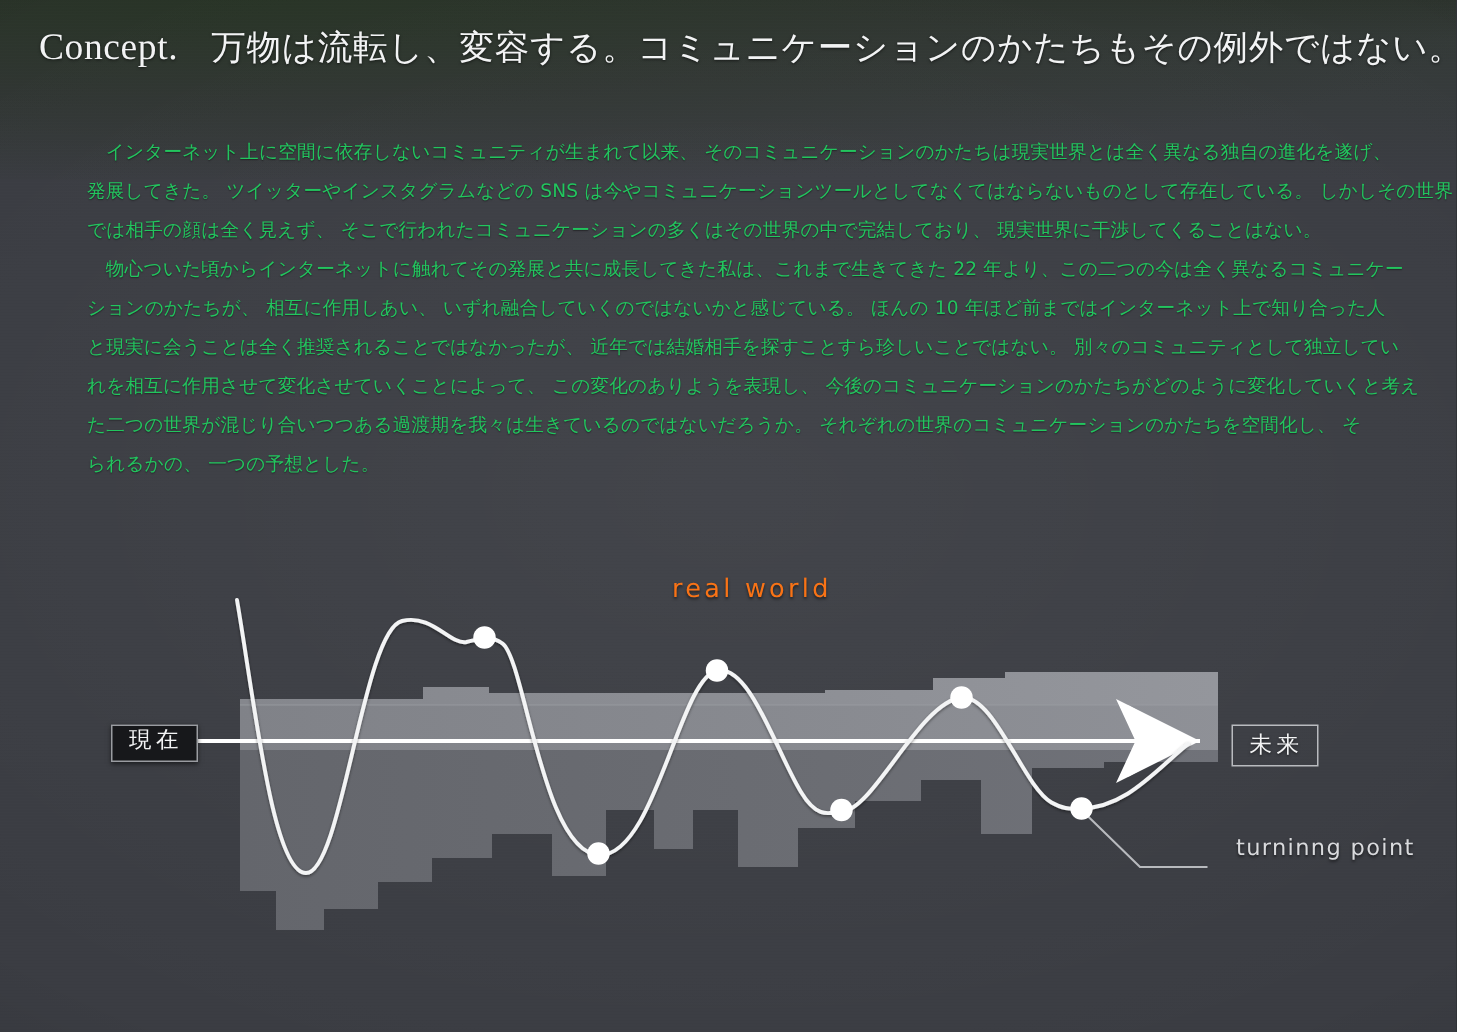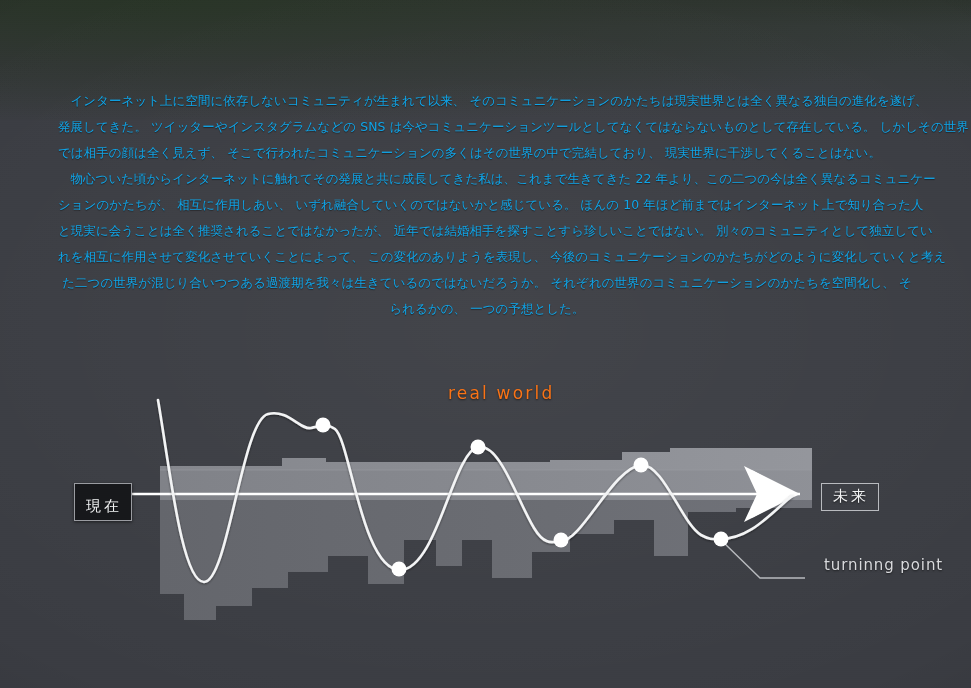--- a/index.html
+++ b/index.html
@@ -62,25 +62,25 @@
     letter-spacing:.5px;
   }
 
   
   #body-copy{
     position:absolute;left:58px;top:88px;width:858px;
     z-index:5;
     font-family:"DejaVu Sans","Liberation Sans",sans-serif;
     font-size:12.4px;
     line-height:26px;
-    color:#0ea5e9;
+    color:#22c55e;
     text-shadow:0 1px 1px rgba(0,0,0,.45);
   }
   #body-copy p{margin:0;}
-  #body-copy p + p{margin-top:0px;text-align:center;}
+  #body-copy p + p{margin-top:0px;}
   .para-line{display:block;white-space:nowrap;letter-spacing:.15px;}
 
   
   #diagram{
     position:absolute;left:0;top:350px;width:971px;height:338px;
     z-index:4;
   }
   #diagram svg{display:block;}
 
   .axis-label{
@@ -106,21 +106,21 @@
 
   #label-present{
     position:absolute;left:74px;top:483px;
     z-index:7;
     background:#17181b;
     border:1px solid #9a9ca1;
     color:#f2f3f4;
     font-family:"DejaVu Sans","Liberation Sans",sans-serif;
     font-size:15px;
     letter-spacing:3px;
-    padding:13px 9px 4px 11px;
+    padding:0 9px 4px 11px;
     box-shadow:0 1px 3px rgba(0,0,0,.55);
   }
   #label-future{
     position:absolute;left:821px;top:483px;
     z-index:7;
     background:transparent;
     border:1px solid #b9bbbf;
     color:#f2f3f4;
     font-family:"DejaVu Sans","Liberation Sans",sans-serif;
     font-size:15px;
@@ -129,20 +129,25 @@
     text-shadow:0 1px 2px rgba(0,0,0,.6);
   }
 </style>
 </head>
 <body>
 
 <div id="poster">
 
   <div id="vignette-top"></div>
 
+  <div id="header">
+    <div id="header-line">
+      <span id="concept-word">Concept.</span><span id="header-jp">万物は流転し、変容する。コミュニケーションのかたちもその例外ではない。</span>
+    </div>
+  </div>
 
   <div id="body-copy">
     <p>
       <span class="para-line">　インターネット上に空間に依存しないコミュニティが生まれて以来、 そのコミュニケーションのかたちは現実世界とは全く異なる独自の進化を遂げ、</span>
       <span class="para-line">発展してきた。 ツイッターやインスタグラムなどの SNS は今やコミュニケーションツールとしてなくてはならないものとして存在している。 しかしその世界</span>
       <span class="para-line">では相手の顔は全く見えず、 そこで行われたコミュニケーションの多くはその世界の中で完結しており、 現実世界に干渉してくることはない。</span>
     </p>
     <p>
       <span class="para-line">　物心ついた頃からインターネットに触れてその発展と共に成長してきた私は、これまで生きてきた 22 年より、この二つの今は全く異なるコミュニケー</span>
       <span class="para-line">ションのかたちが、 相互に作用しあい、 いずれ融合していくのではないかと感じている。 ほんの 10 年ほど前まではインターネット上で知り合った人</span>

